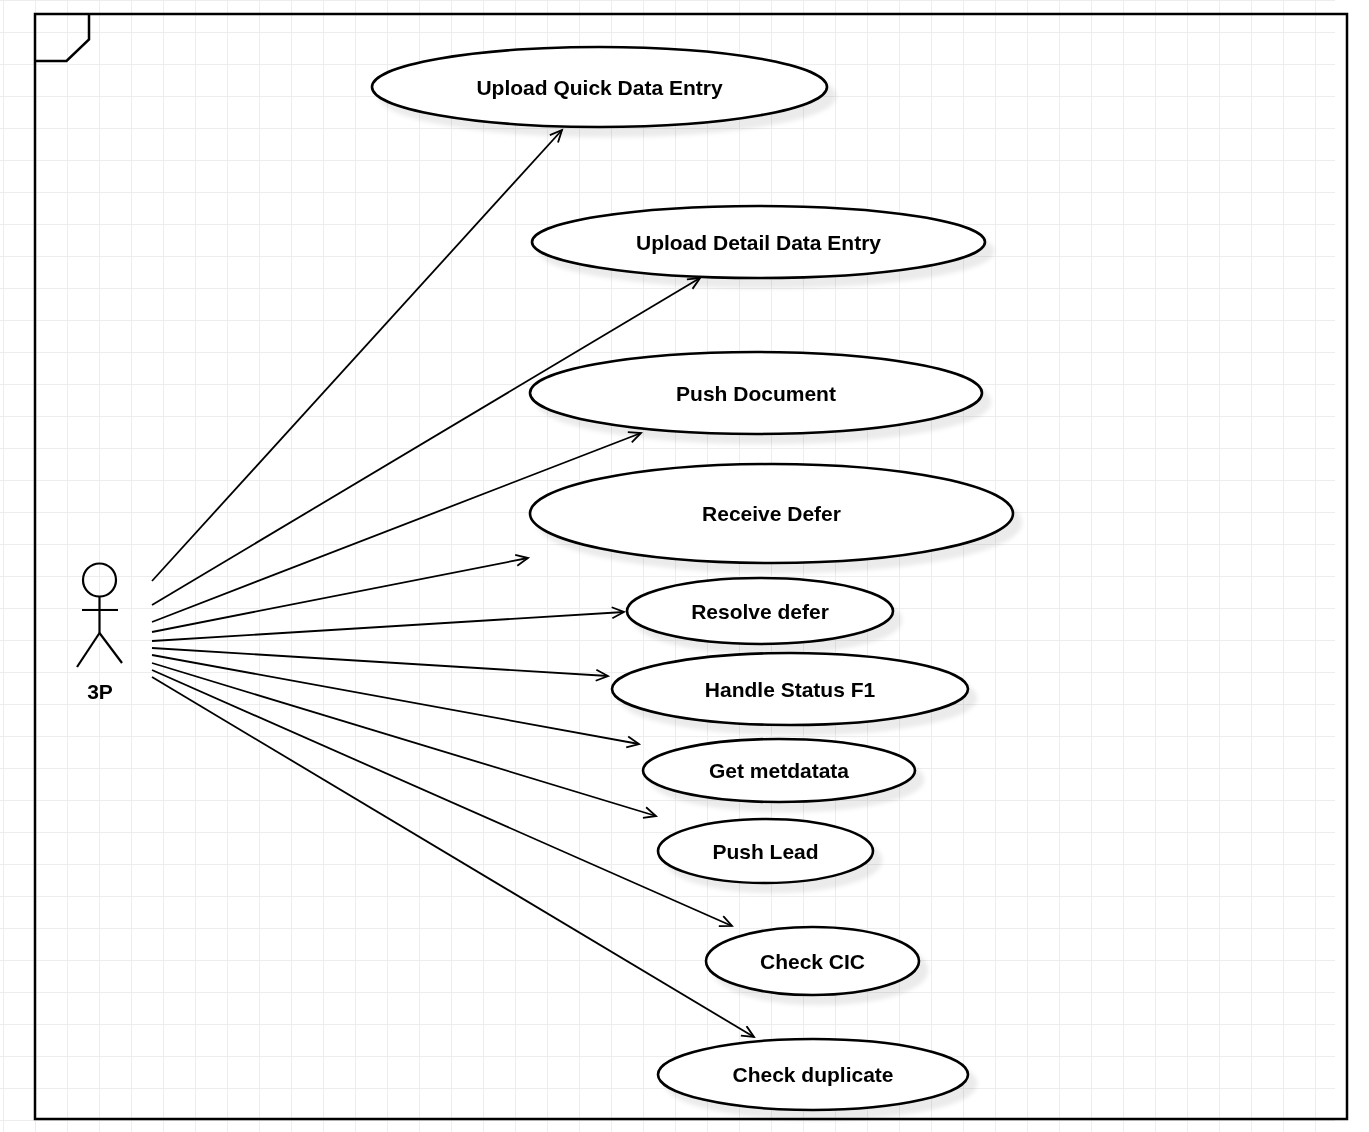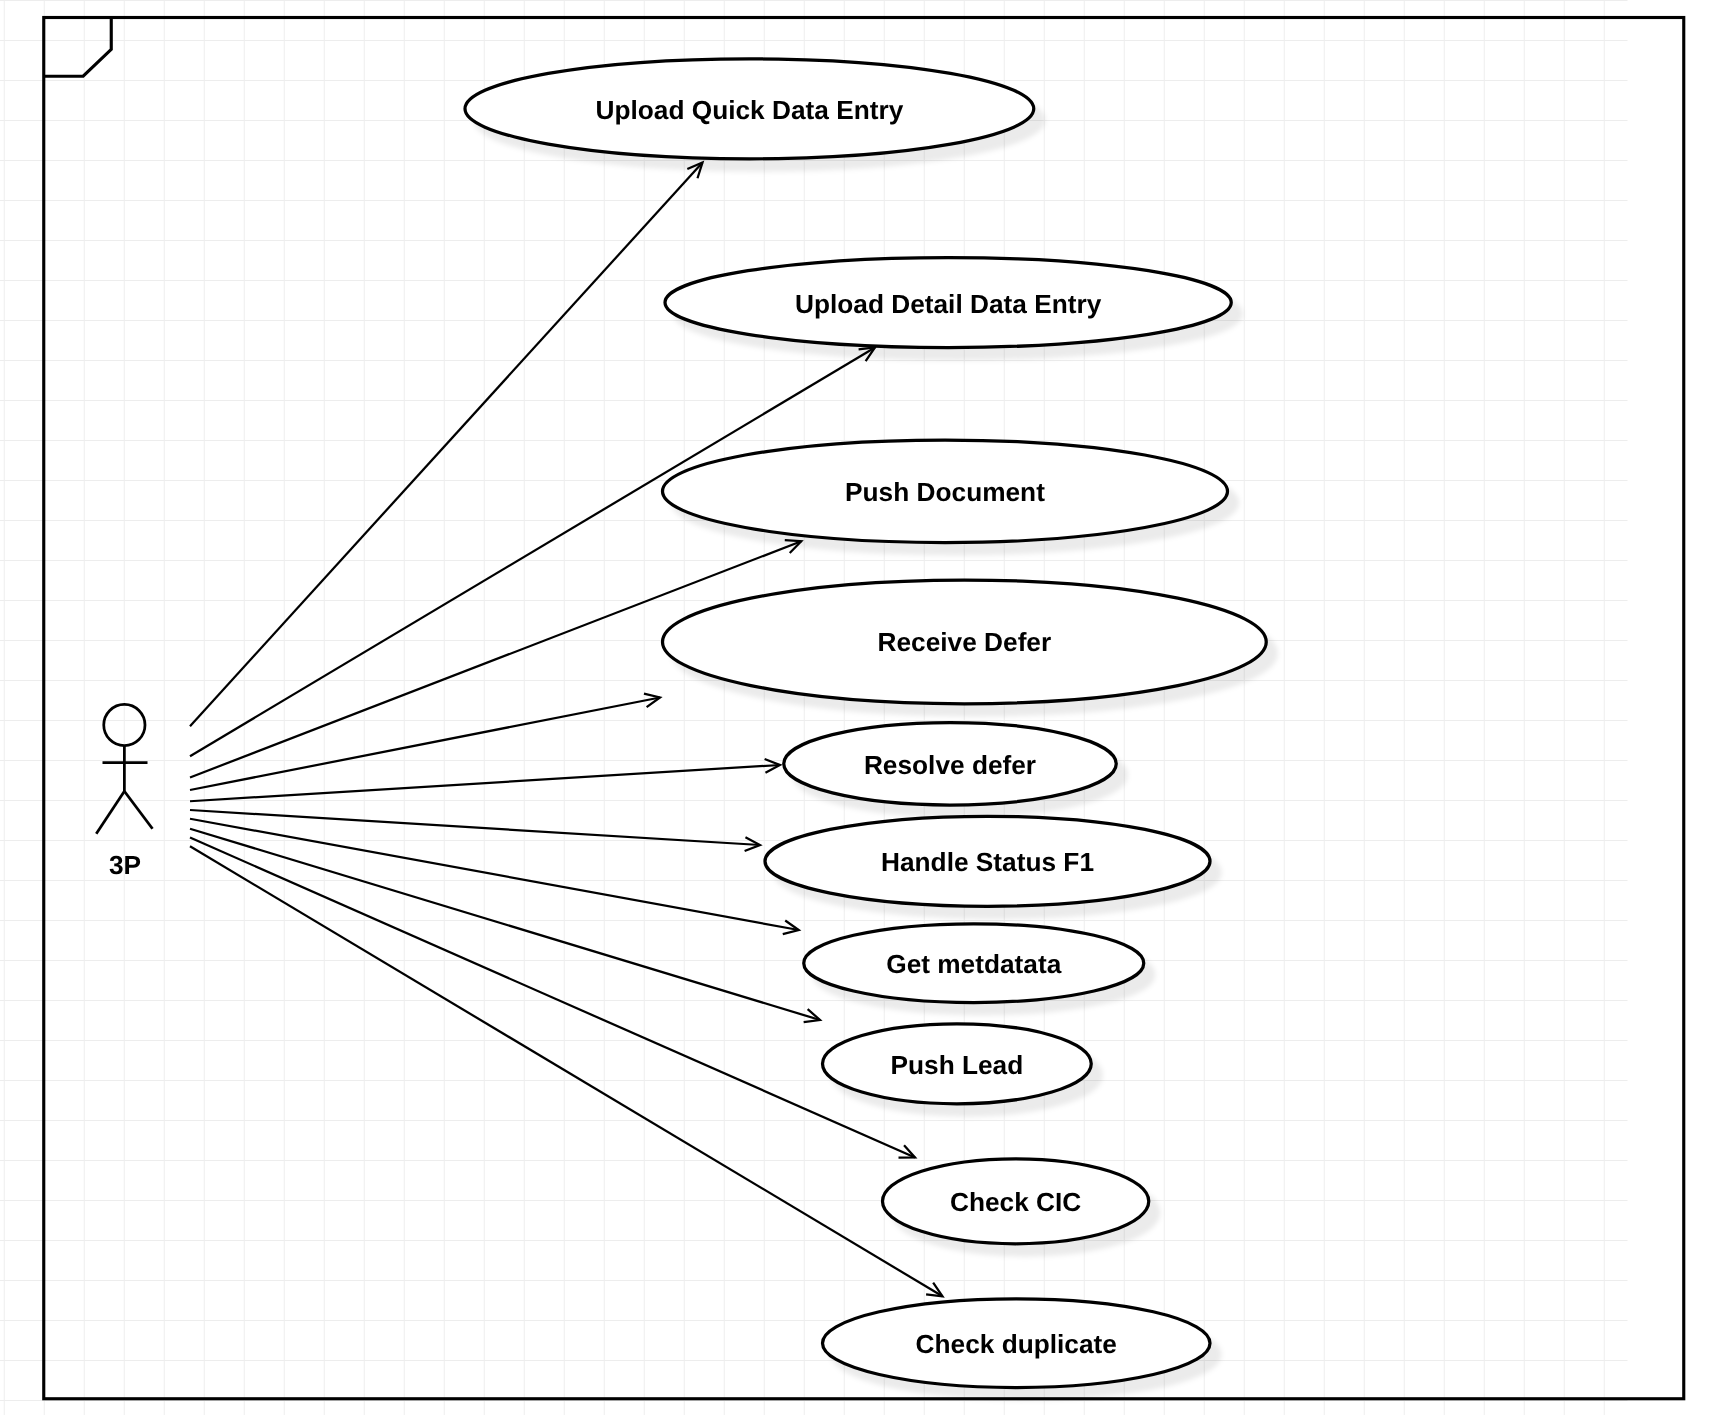--- a/index.html
+++ b/index.html
@@ -13,20 +13,21 @@
   }
   .canvas {
     position: relative;
     width: 1302px;
     height: 1132px;
     background-image:
       linear-gradient(to right, #ededed 1px, transparent 1px),
       linear-gradient(to bottom, #ededed 1px, transparent 1px);
     background-size: 32px 32px;
     background-position: 3px 0px;
+    padding-left: 33px;
   }
   svg { position: absolute; top: 0; left: 0; }
   .frame-line {
     fill: none;
     stroke: #000000;
     stroke-width: 2.5;
   }
   .usecase-ellipse {
     fill: #ffffff;
     stroke: #000000;

